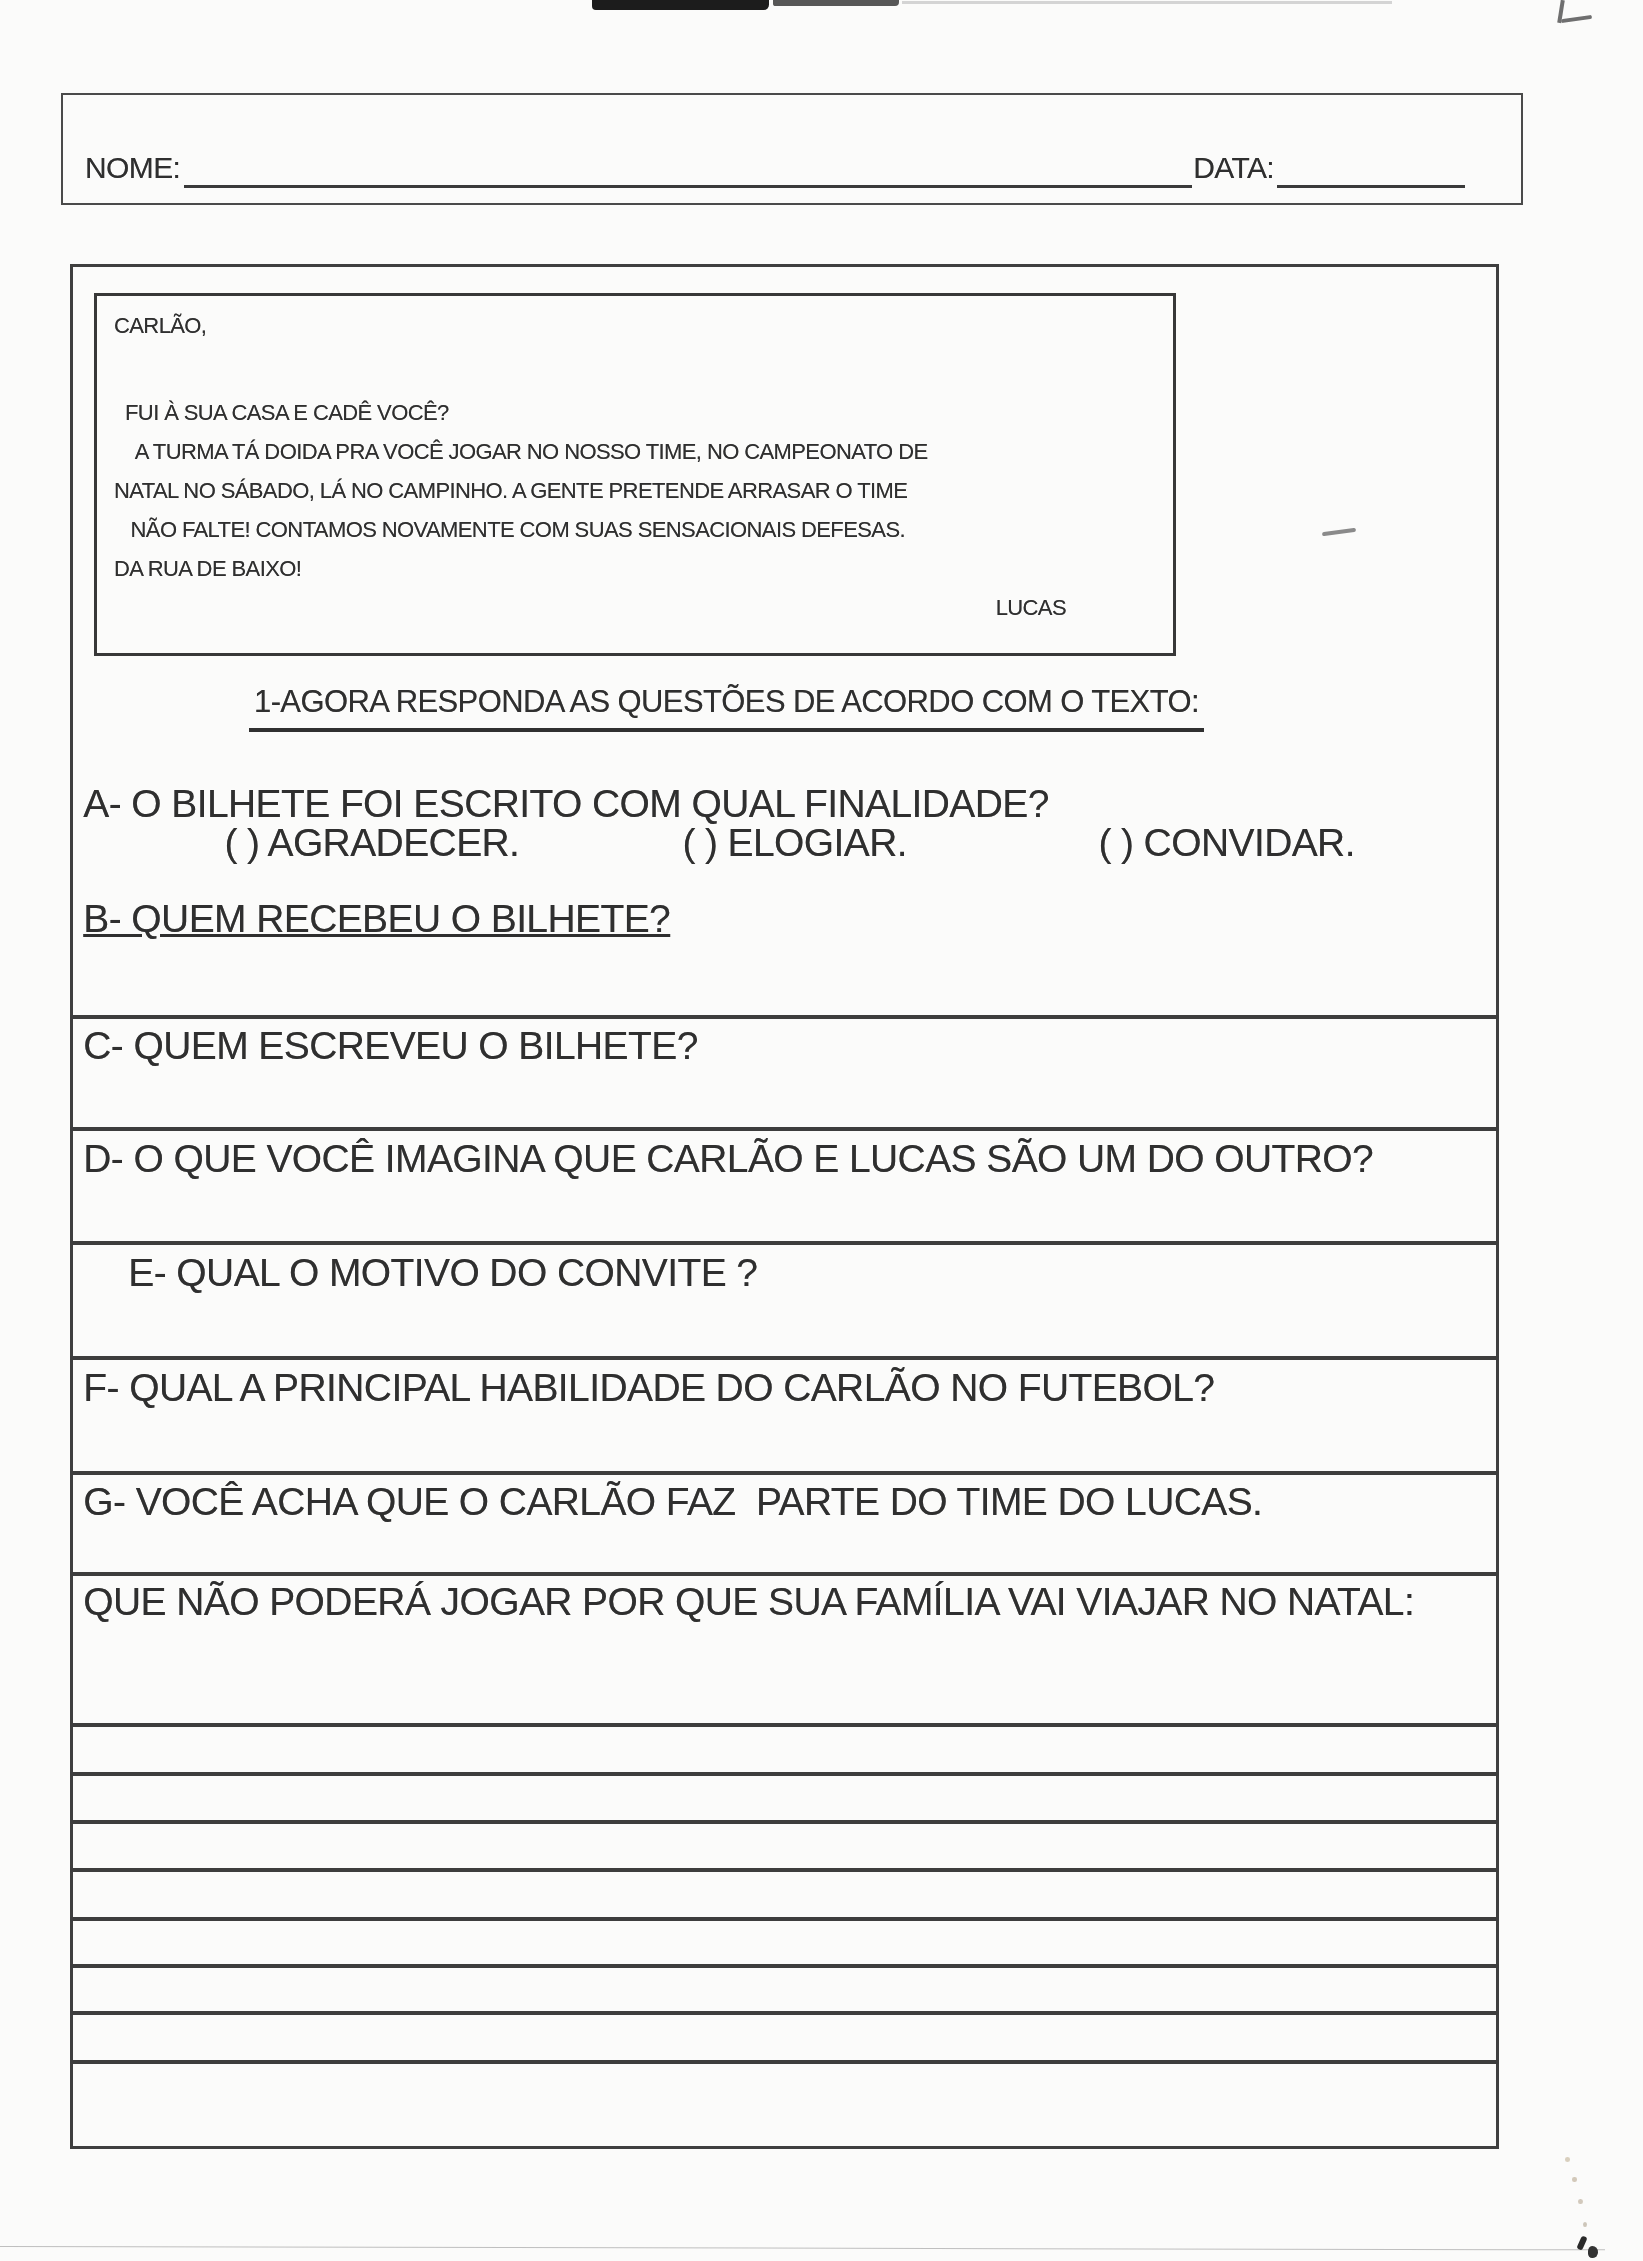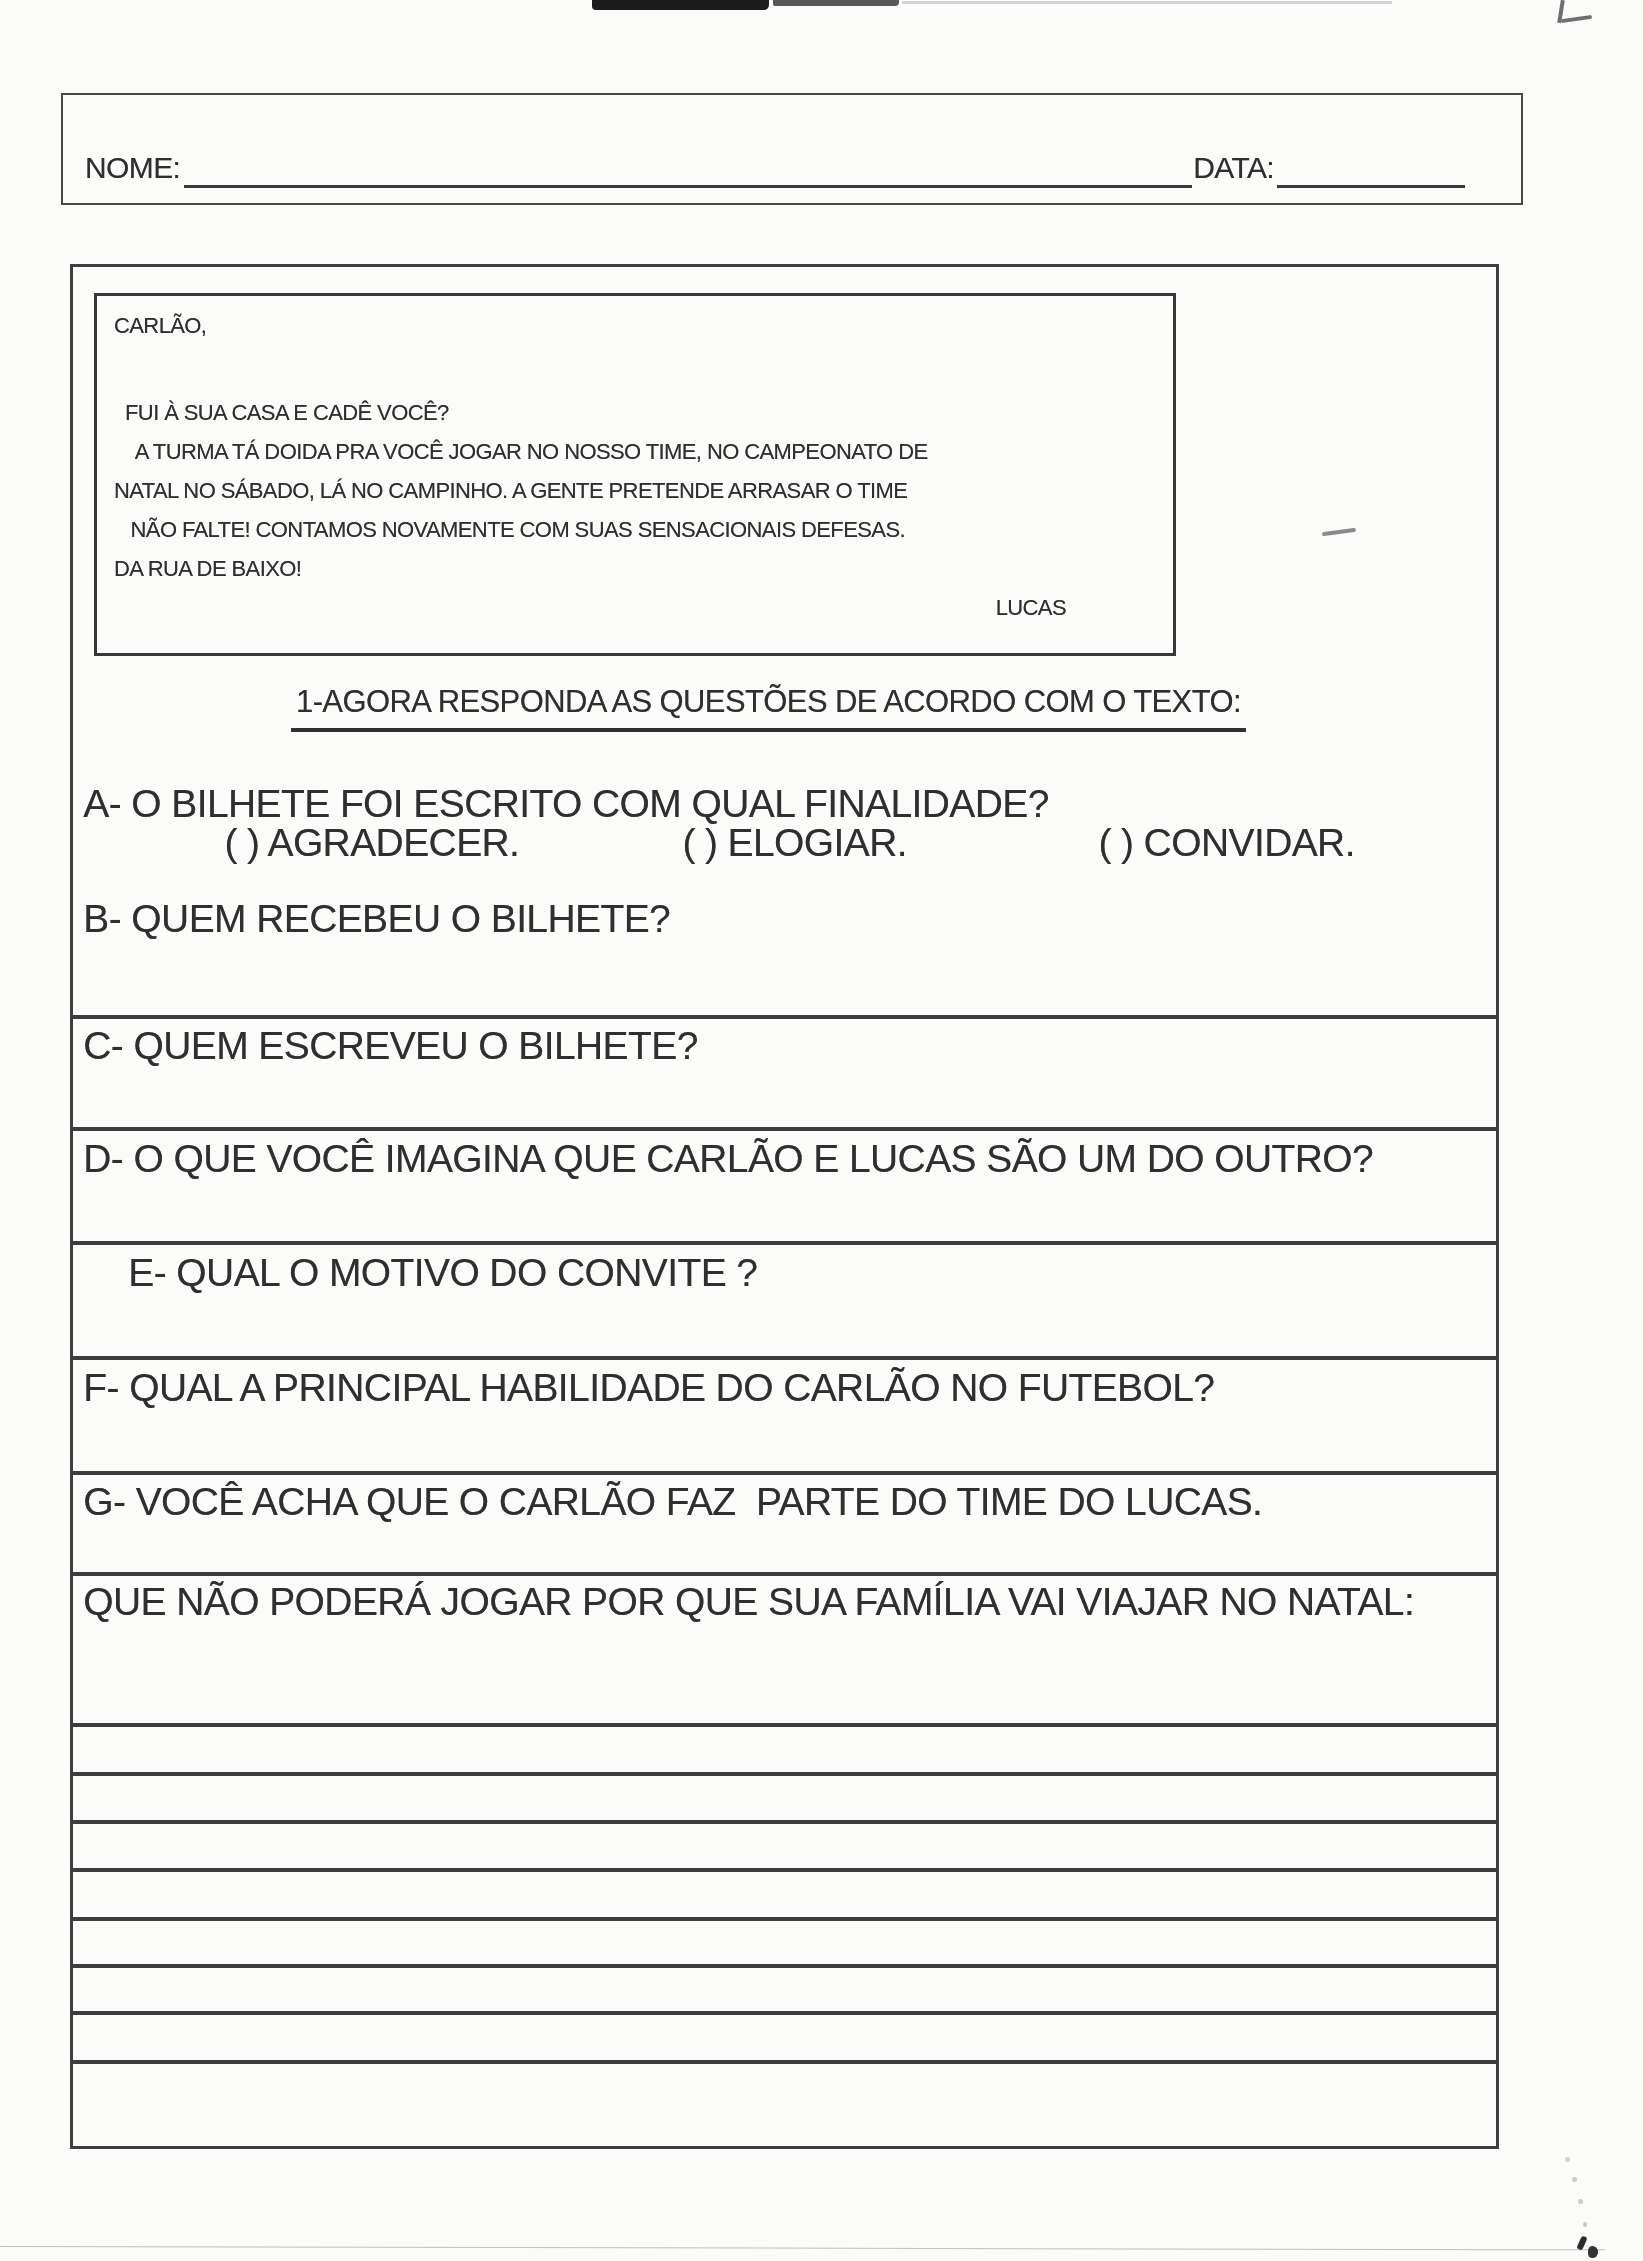--- a/index.html
+++ b/index.html
@@ -109,34 +109,34 @@
       <p class="txt">CARLÃO,</p>
       <div class="note-spacer"></div>
       <p class="txt">  FUI À SUA CASA E CADÊ VOCÊ?</p>
       <p class="txt">    A TURMA TÁ DOIDA PRA VOCÊ JOGAR NO NOSSO TIME, NO CAMPEONATO DE</p>
       <p class="txt">NATAL NO SÁBADO, LÁ NO CAMPINHO. A GENTE PRETENDE ARRASAR O TIME</p>
       <p class="txt">   NÃO FALTE! CONTAMOS NOVAMENTE COM SUAS SENSACIONAIS DEFESAS.</p>
       <p class="txt">DA RUA DE BAIXO!</p>
       <p class="txt note-signature">LUCAS</p>
     </div>
 
-    <div class="heading-wrap" style="top:417px;margin-left:42px;">
+    <div class="heading-wrap" style="top:417px;">
       <span class="heading txt">1-AGORA RESPONDA AS QUESTÕES DE ACORDO COM O TEXTO:</span>
     </div>
 
     <div class="question" style="top:517px;">
       <p class="txt" style="margin:0;">A- O BILHETE FOI ESCRITO COM QUAL FINALIDADE?</p>
       <div class="options-row">
         <span class="txt opt-1">( ) AGRADECER.</span>
         <span class="txt opt-2">( ) ELOGIAR.</span>
         <span class="txt">( ) CONVIDAR.</span>
       </div>
     </div>
 
-    <p class="question txt" style="top:632px;">B- QUEM RECEBEU O BILHETE?</p>
+    <p class="question txt" style="top:632px;text-decoration:underline;">B- QUEM RECEBEU O BILHETE?</p>
     <div class="hline" style="top:748px;"></div>
 
     <p class="question txt" style="top:759px;">C- QUEM ESCREVEU O BILHETE?</p>
     <div class="hline" style="top:860px;"></div>
 
     <p class="question txt" style="top:872px;">D- O QUE VOCÊ IMAGINA QUE CARLÃO E LUCAS SÃO UM DO OUTRO?</p>
     <div class="hline" style="top:974px;"></div>
 
     <p class="question txt" style="top:986px;margin-left:45px;">E- QUAL O MOTIVO DO CONVITE ?</p>
     <div class="hline" style="top:1089px;"></div>

